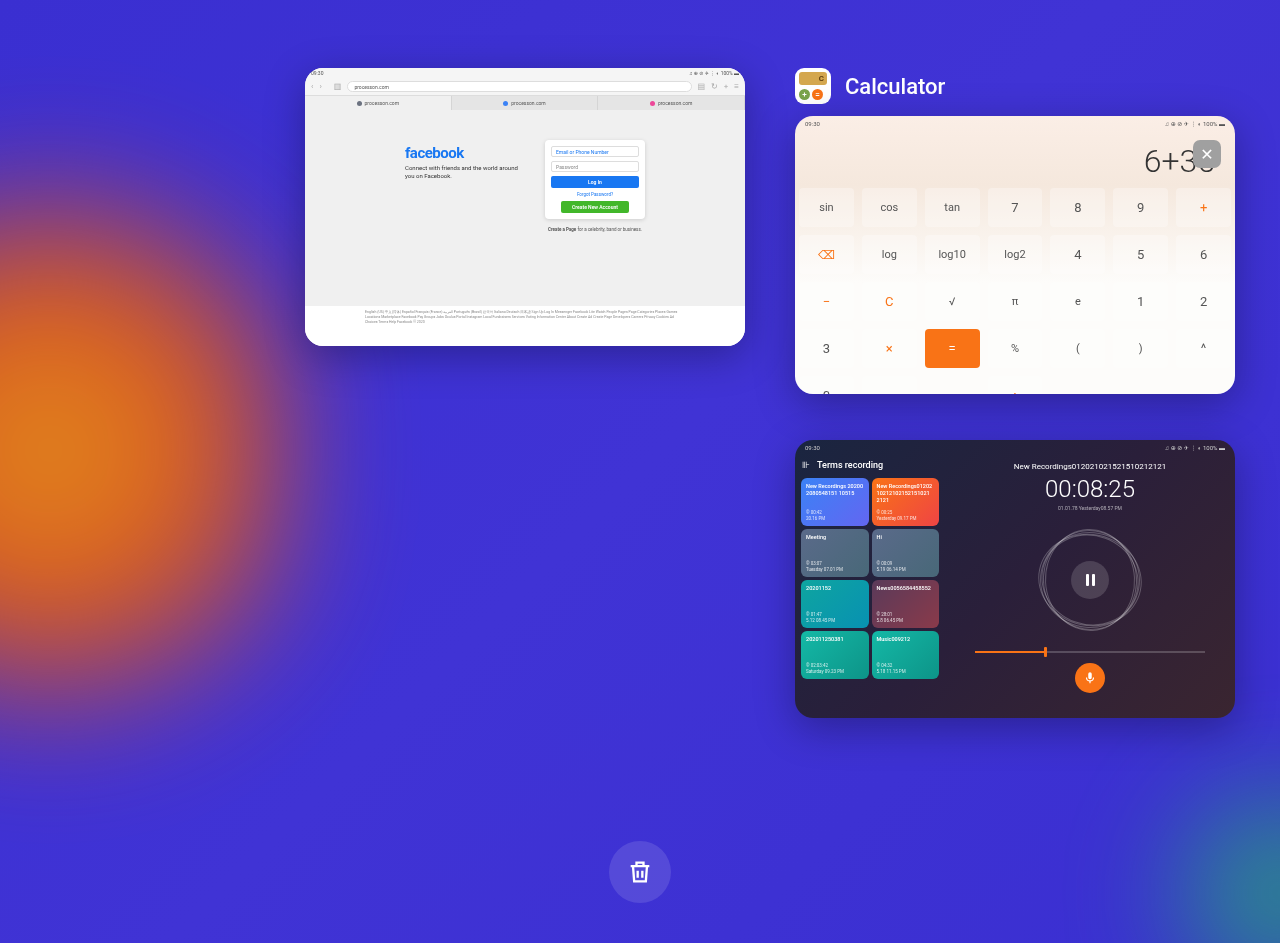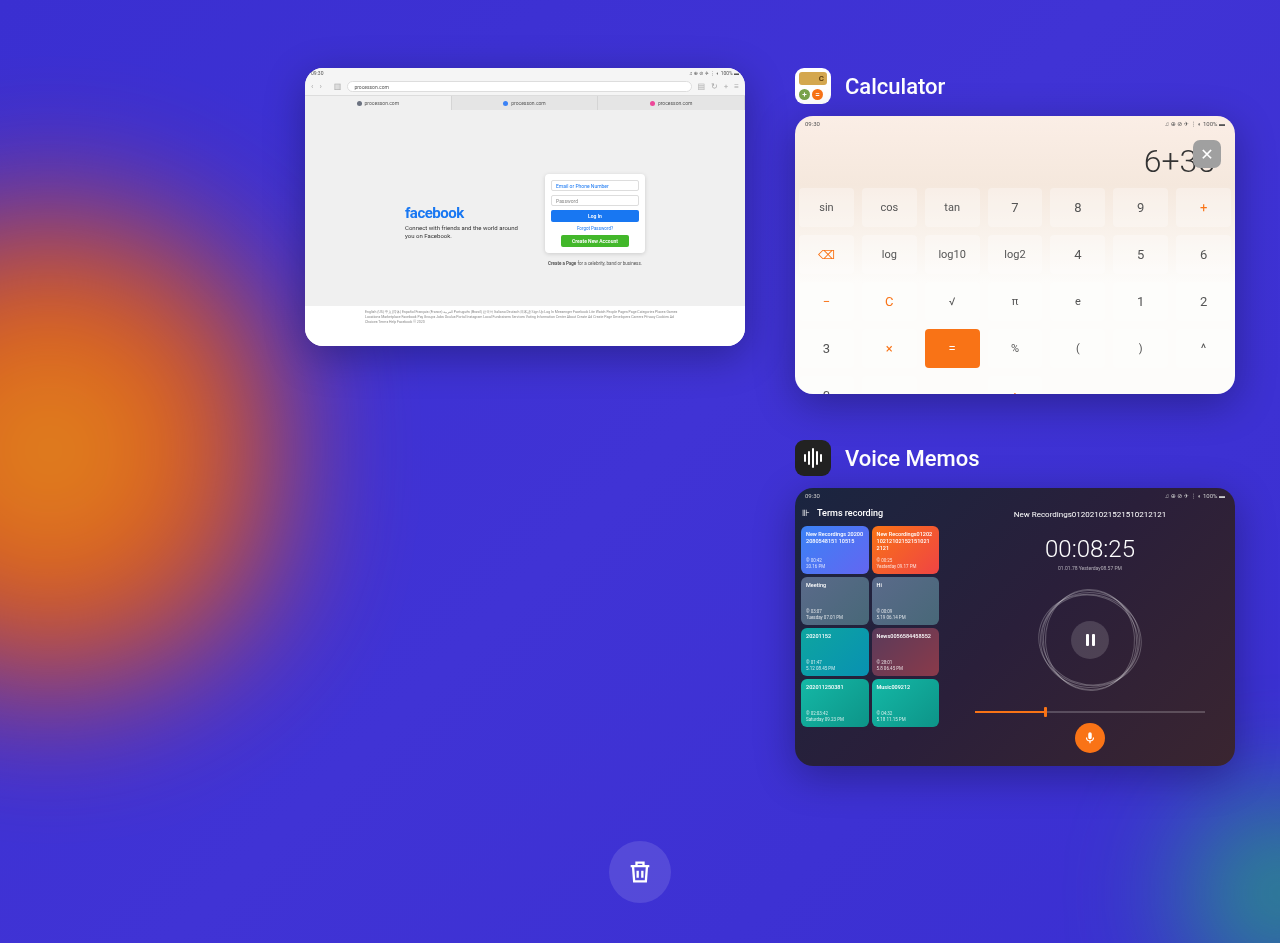--- a/index.html
+++ b/index.html
@@ -18,21 +18,21 @@
 .browser-icon .o{width:22px;height:22px;border-radius:50%;background:linear-gradient(135deg,#3b82f6,#06b6d4)}
 .browser-preview{width:440px;height:278px;background:#f0f0f0;font-size:6px;color:#333;position:relative}
 .b-status{height:10px;background:#f5f5f5;display:flex;align-items:center;justify-content:space-between;padding:0 6px;font-size:5px;color:#555}
 .b-toolbar{height:18px;background:#f5f5f5;border-bottom:1px solid #ddd;display:flex;align-items:center;padding:0 6px;gap:6px}
 .b-nav{color:#aaa;font-size:8px}
 .b-url{flex:1;height:11px;background:#fff;border:1px solid #ddd;border-radius:6px;display:flex;align-items:center;padding:0 6px;font-size:5px;color:#555}
 .b-tabs{height:14px;display:flex;background:#e5e5e5}
 .b-tab{flex:1;display:flex;align-items:center;justify-content:center;font-size:5px;color:#555;border-right:1px solid #d5d5d5;gap:3px}
 .b-tab .dot{width:5px;height:5px;border-radius:50%}
 .b-tab.active{background:#f0f0f0}
-.b-body{background:#f0f0f0;height:190px;display:flex;align-items:center;justify-content:center;padding-top:30px;gap:20px}
+.b-body{background:#f0f0f0;height:190px;display:flex;align-items:flex-start;justify-content:center;padding-top:30px;gap:20px}
 .fb-left{width:120px;padding-top:4px}
 .fb-logo{color:#1877f2;font-size:15px;font-weight:700;letter-spacing:-.5px}
 .fb-sub{font-size:6px;color:#333;margin-top:2px;line-height:1.3}
 .fb-card{width:100px;background:#fff;border-radius:4px;box-shadow:0 1px 4px rgba(0,0,0,.15);padding:6px}
 .fb-input{height:11px;border:1px solid #ddd;border-radius:2px;margin-bottom:4px;padding:0 4px;display:flex;align-items:center;font-size:5px;color:#888}
 .fb-input.email{color:#1877f2}
 .fb-login{height:12px;background:#1877f2;color:#fff;border-radius:2px;display:flex;align-items:center;justify-content:center;font-size:5px;font-weight:600}
 .fb-forgot{font-size:4.5px;color:#1877f2;text-align:center;margin:4px 0}
 .fb-create{height:12px;background:#42b72a;color:#fff;border-radius:2px;display:flex;align-items:center;justify-content:center;font-size:5px;font-weight:600;margin:0 10px}
 .fb-page{font-size:4.5px;color:#555;text-align:center;margin-top:8px}
@@ -70,21 +70,21 @@
 .vm-card .t{font-size:5.5px;font-weight:500;word-break:break-all}
 .vm-card .d{position:absolute;bottom:4px;left:5px;font-size:4.5px;opacity:.8}
 .vm-card.blue{background:linear-gradient(135deg,#3b82f6,#6366f1)}
 .vm-card.red{background:linear-gradient(135deg,#f97316,#ef4444)}
 .vm-card.teal{background:linear-gradient(135deg,#5a6a8a,#486878)}
 .vm-card.teal2{background:linear-gradient(135deg,#0ea5a0,#0891b2)}
 .vm-card.dark{background:linear-gradient(135deg,#5a3a5a,#8a3a4a)}
 .vm-card.teal3{background:linear-gradient(135deg,#14b8a6,#0d9488)}
 .vm-right{flex:1;padding:6px 12px;display:flex;flex-direction:column;align-items:center}
 .vm-title{font-size:8px;margin-top:2px}
-.vm-time{font-size:24px;font-weight:300;margin-top:16px}
+.vm-time{font-size:24px;font-weight:300;margin-top:4px}
 .vm-sub{font-size:5px;opacity:.6;margin-top:2px}
 .vm-viz{margin-top:14px;width:110px;height:110px;position:relative;display:flex;align-items:center;justify-content:center}
 .vm-ring{position:absolute;border:1px solid rgba(255,255,255,.25);border-radius:50%}
 .vm-play{width:38px;height:38px;background:rgba(255,255,255,.15);border-radius:50%;display:flex;align-items:center;justify-content:center;z-index:1}
 .vm-play .p{display:flex;gap:3px}
 .vm-play .p span{width:3px;height:12px;background:#fff;border-radius:1px}
 .vm-slider{width:230px;height:2px;background:rgba(255,255,255,.2);margin-top:16px;position:relative}
 .vm-slider .prog{position:absolute;left:0;top:0;bottom:0;width:30%;background:#f97316}
 .vm-slider .thumb{position:absolute;left:30%;top:-4px;width:3px;height:10px;background:#f97316;border-radius:1px}
 .vm-mic{width:30px;height:30px;background:#f97316;border-radius:50%;margin-top:10px;display:flex;align-items:center;justify-content:center}
@@ -209,32 +209,20 @@
         <div class="c-btn fn">)</div>
         <div class="c-btn">^</div>
         <div class="c-btn">0</div>
         <div class="c-btn">.</div>
         <div class="c-btn op">÷</div>
       </div>
     </div>
   </div>
 
   <div class="app-tile" style="left:795px;top:440px">
-    <div class="app-header">
-      <div class="app-icon vm-icon">
-        <div class="bars">
-          <div class="bar" style="height:8px"></div>
-            <div class="bar" style="height:14px"></div>
-          <div class="bar" style="height:20px"></div>
-            <div class="bar" style="height:14px"></div>
-          <div class="bar" style="height:8px"></div>
-        </div>
-      </div>
-      <div class="app-title">Voice Memos</div>
-    </div>
     <div class="app-preview vm-preview">
       <div class="vm-status">
         <span>09:30</span>
         <span>♫ ⊕ ⊘ ✈ ⋮ ◐ <span>100%</span> ▬</span>
       </div>
       <div class="vm-body">
         <div class="vm-left">
           <div class="vm-head">
             <span class="ic">⊪</span>
             <span>Terms recording</span>

